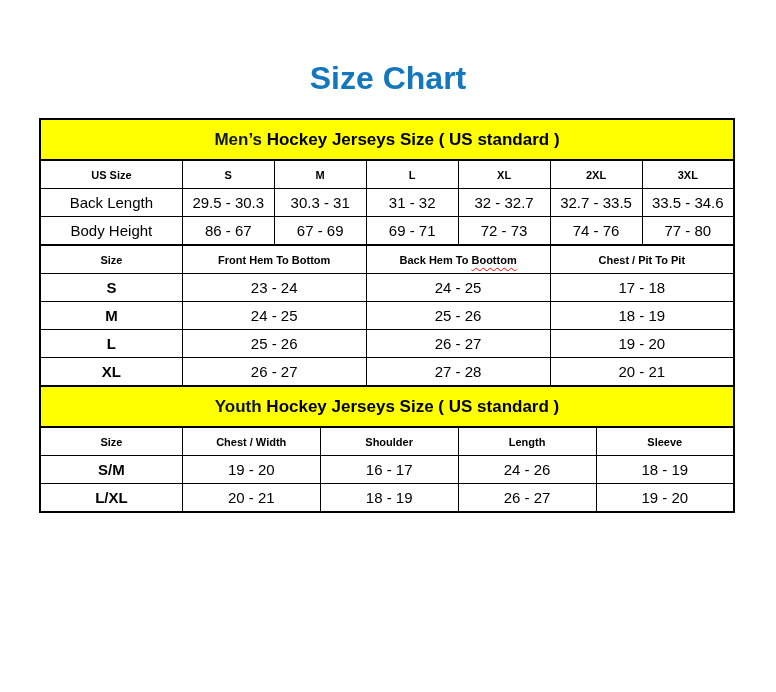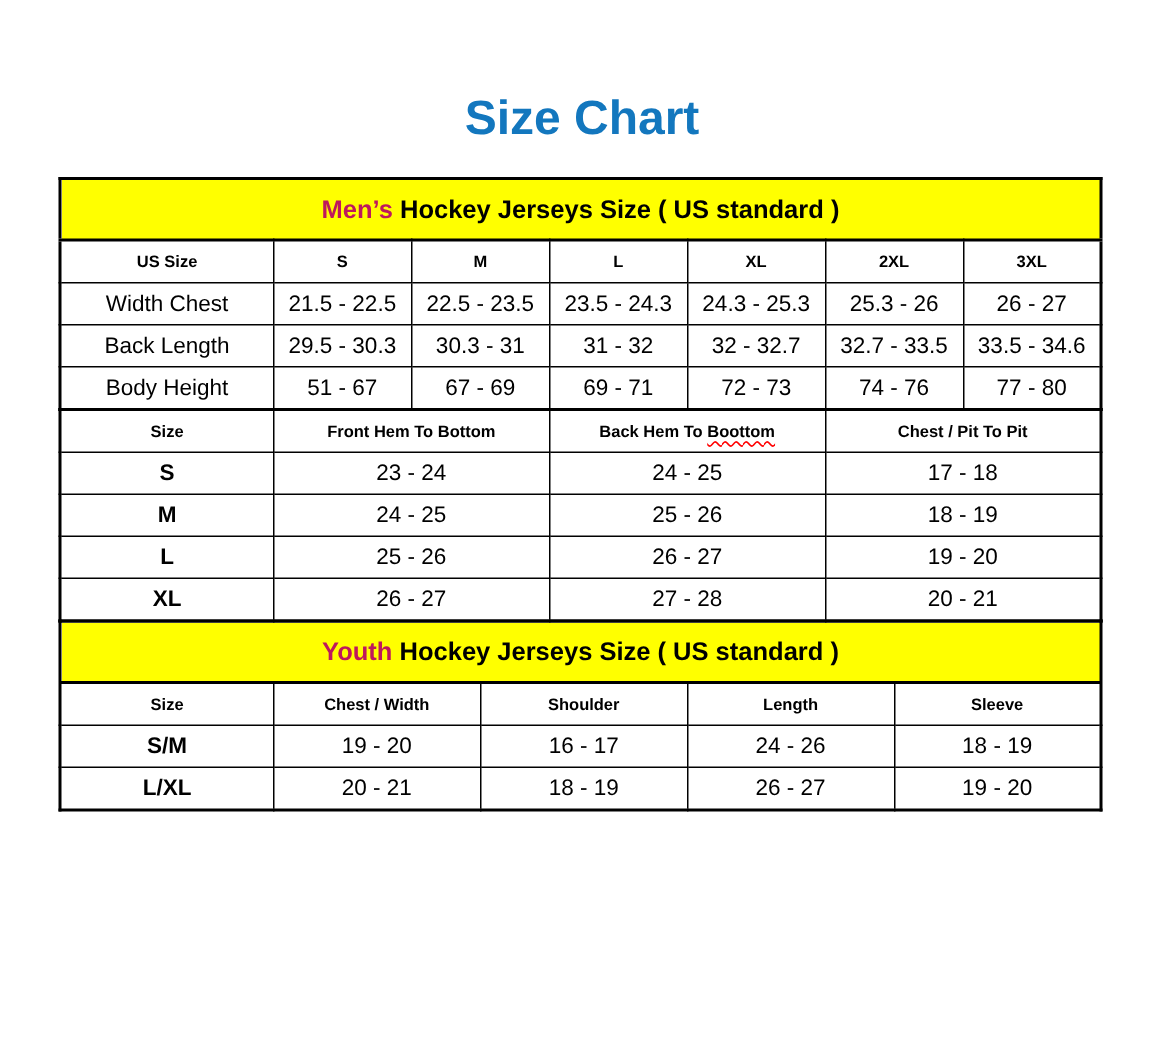--- a/index.html
+++ b/index.html
@@ -38,21 +38,21 @@
     overflow: hidden;
     white-space: nowrap;
   }
   .size-table th.band {
     background: #FFFF00;
     font-size: 17px;
     font-weight: 700;
     height: 37px;
     border-bottom: 2px solid #000;
   }
-  .size-table th.band .accent { color: #be185d; }
+  .size-table th.band .accent { color: #0f172a; }
   .size-table th.colhead {
     font-size: 11px;
     font-weight: 700;
     height: 25px;
   }
   .size-table td {
     font-size: 15px;
     font-weight: 400;
     height: 25px;
   }
@@ -85,40 +85,31 @@
           <tr>
             <th class="colhead">US Size</th>
             <th class="colhead">S</th>
             <th class="colhead">M</th>
             <th class="colhead">L</th>
             <th class="colhead">XL</th>
             <th class="colhead">2XL</th>
             <th class="colhead">3XL</th>
           </tr>
           <tr>
-            <td class="rowlabel">Width Chest</td>
-            <td>21.5 - 22.5</td>
-            <td>22.5 - 23.5</td>
-            <td>23.5 - 24.3</td>
-            <td>24.3 - 25.3</td>
-            <td>25.3 - 26</td>
-            <td>26 - 27</td>
-          </tr>
-          <tr>
             <td class="rowlabel">Back Length</td>
             <td>29.5 - 30.3</td>
             <td>30.3 - 31</td>
             <td>31 - 32</td>
             <td>32 - 32.7</td>
             <td>32.7 - 33.5</td>
             <td>33.5 - 34.6</td>
           </tr>
           <tr>
             <td class="rowlabel">Body Height</td>
-            <td>51 - 67</td>
+            <td>86 - 67</td>
             <td>67 - 69</td>
             <td>69 - 71</td>
             <td>72 - 73</td>
             <td>74 - 76</td>
             <td>77 - 80</td>
           </tr>
         </tbody>
       </table>
       <table class="size-table">
         <colgroup>

